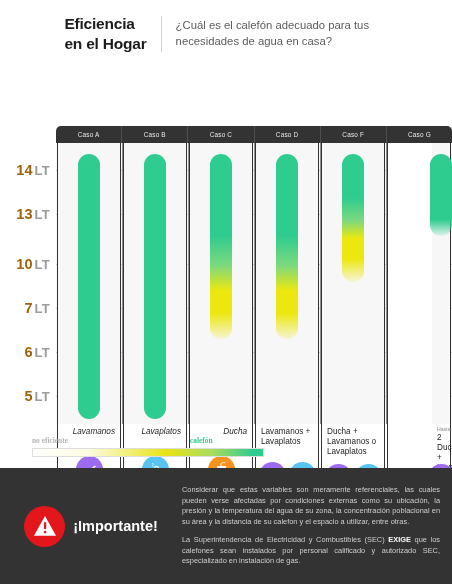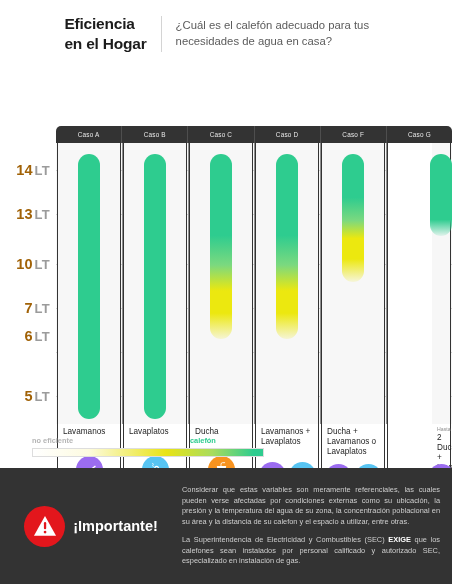--- a/index.html
+++ b/index.html
@@ -78,21 +78,21 @@
   .card-plotbg {
     position:absolute; left:0; top:0; width:100%; height:281px;
     background:#f7f7f7;
   }
   .card-label {
     position:absolute; left:0; top:284px; width:100%;
     padding: 0 5px;
     font-size: 8.2px; color:#1f1f1f; line-height:1.22;
     text-align:left;
   }
-  .card-label.centered { text-align:left; }
+  .card-label.centered { text-align:right;font-style:italic; }
   .card-pre {
     display:block; font-size:5.2px; color:#8d8d8d; line-height:1.1; margin-bottom:1px;
   }
 
   
   .bar {
     position:absolute; width:22px; left:50%; margin-left:-11px;
     border-radius: 11px;
   }
 
@@ -108,21 +108,21 @@
     position:relative; flex: 0 0 auto;
   }
   .ic svg { width:17px; height:17px; display:block; }
   .ic-o {
     position:absolute; bottom:-1px; right:-4px;
     font-size:5px; color:#6e6e6e; background:transparent;
   }
 
   
   .legend { position:absolute; left:32px; top:436px; width:232px; }
-  .legend-labels { position:relative; height:11px; }
+  .legend-labels { position:relative; height:11px;font-family:Liberation Serif, serif; }
   .legend-lab {
     position:absolute; font-size:7.4px; font-weight:bold; white-space:nowrap;
   }
   .legend-bar {
     margin-top:1px; height:9px; width:232px;
     border:1px solid #dddddd;
   }
 
   
   .footer {
@@ -158,21 +158,21 @@
     <div class="header-divider"></div>
     <div class="header-sub">¿Cuál es el calefón adecuado para tus necesidades de agua en casa?</div>
   </div>
 
   <div class="chart-wrap">
     <div class="axis" id="axis">
         <div class="axis-tick" style="top: 106px;"><span class="axis-num">14</span><span class="axis-unit">LT</span></div>
         <div class="axis-tick" style="top: 150px;"><span class="axis-num">13</span><span class="axis-unit">LT</span></div>
         <div class="axis-tick" style="top: 200px;"><span class="axis-num">10</span><span class="axis-unit">LT</span></div>
         <div class="axis-tick" style="top: 244px;"><span class="axis-num">7</span><span class="axis-unit">LT</span></div>
-        <div class="axis-tick" style="top: 272px; text-align: center;"><span class="axis-num">6</span><span class="axis-unit">LT</span></div>
+        <div class="axis-tick" style="top: 288px; text-align: center;"><span class="axis-num">6</span><span class="axis-unit">LT</span></div>
         <div class="axis-tick" style="top: 332px;"><span class="axis-num">5</span><span class="axis-unit">LT</span></div>
       </div>
     <div class="head-strip" id="head-strip">
         <div class="head-cell">Caso A</div>
         <div class="head-cell">Caso B</div>
         <div class="head-cell">Caso C</div>
         <div class="head-cell">Caso D</div>
         <div class="head-cell">Caso F</div>
         <div class="head-cell">Caso G</div>
       </div>

